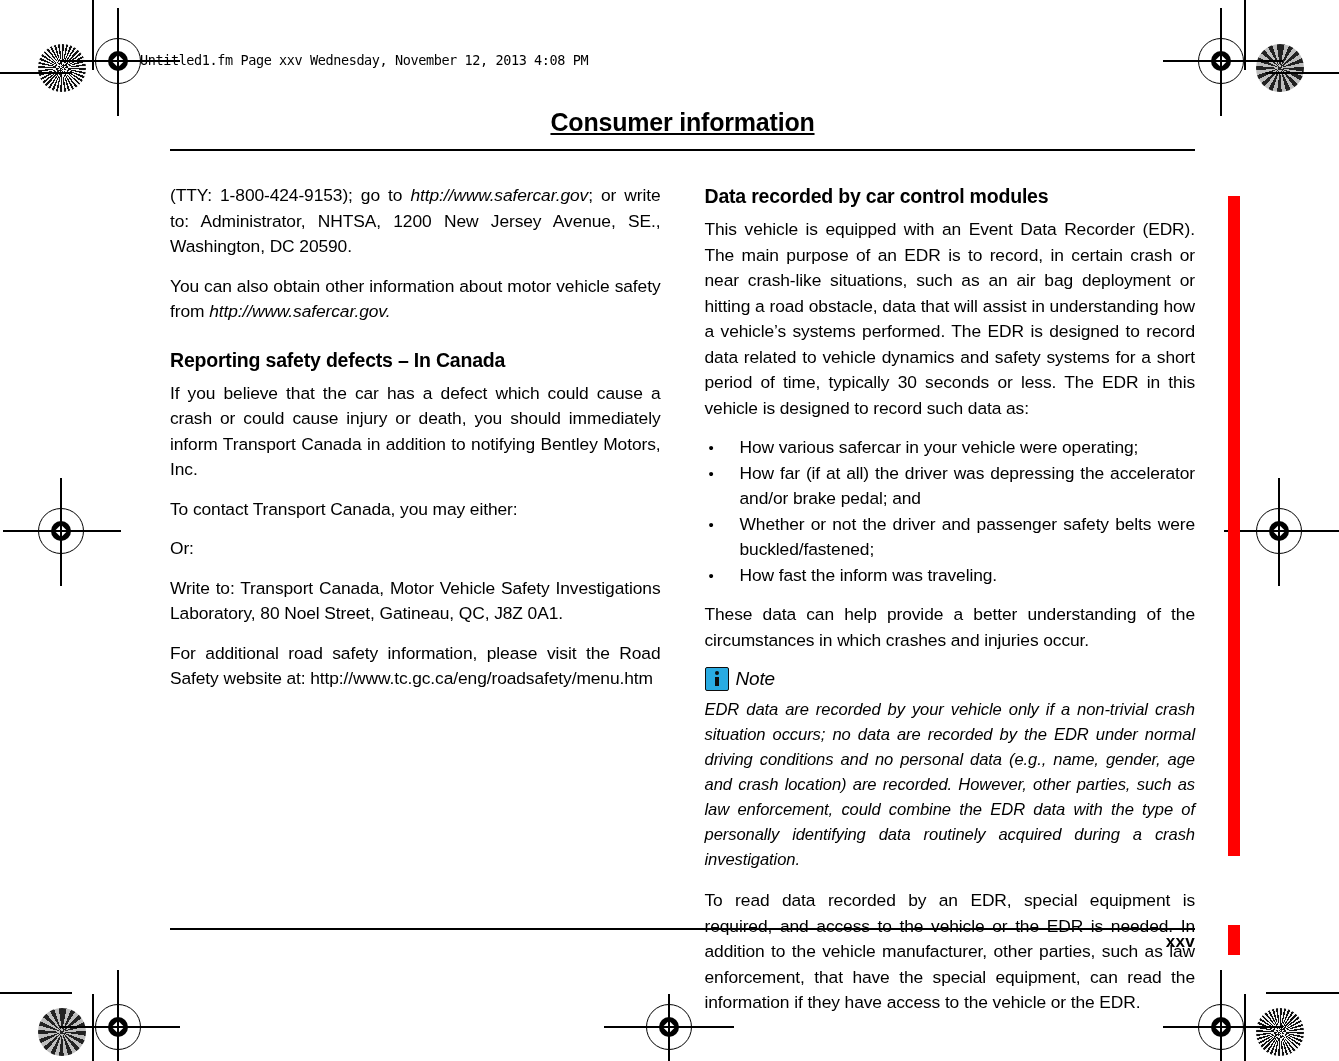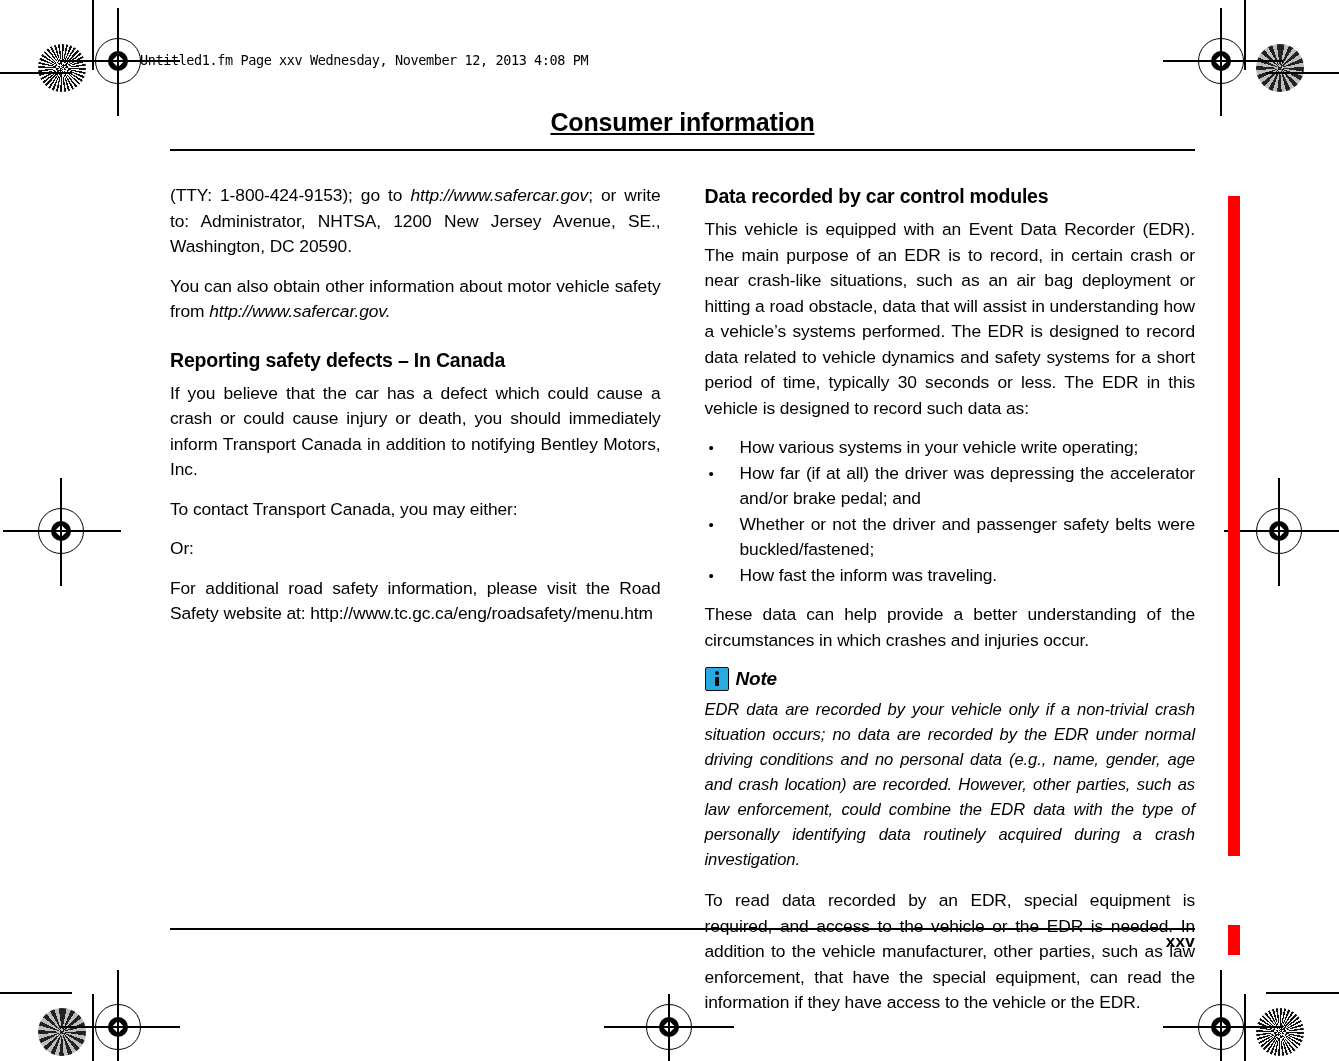--- a/index.html
+++ b/index.html
@@ -175,21 +175,21 @@
   }
   .note-icon .stem {
     position: absolute;
     left: 50%; top: 9px;
     width: 4px; height: 9px;
     background: #0d0d0d;
     transform: translateX(-50%);
   }
   .note-label {
     font-size: 19px;
-    font-weight: bold;
+    font-weight: normal;
     font-style: italic;
     letter-spacing: -0.2px;
   }
   p.note-body {
     margin: 0 0 16px 0;
     font-size: 16.6px;
     line-height: 25px;
     font-style: italic;
     text-align: justify;
     letter-spacing: -0.1px;
@@ -302,32 +302,33 @@
 
     <p class="body"><span>(TTY: 1-800-424-9153); go to </span><span class="ital">http://www.safercar.gov</span><span>; or write to: Administrator, NHTSA, 1200 New Jersey Avenue, SE., Washington, DC 20590.</span></p>
 
     <p class="body"><span>You can also obtain other information about motor vehicle safety from </span><span class="ital">http://www.safercar.gov.</span></p>
 
     <h2 class="section">Reporting safety defects – In Canada</h2>
 
     <p class="body">If you believe that the car has a defect which could cause a crash or could cause injury or death, you should immediately inform Transport Canada in addition to notifying Bentley Motors, Inc.</p>
     <p class="body ragged">To contact Transport Canada, you may either:</p>
     <p class="body ragged">Or:</p>
+    <p class="body">Write to: Transport Canada, Motor Vehicle Safety Investigations Laboratory, 80 Noel Street, Gatineau, QC, J8Z 0A1.</p>
     <p class="body last">For additional road safety information, please visit the Road Safety website at: http://www.tc.gc.ca/eng/roadsafety/menu.htm</p>
 
   </div>
 
   <div class="col">
 
     <h2 class="section first">Data recorded by car control modules</h2>
 
     <p class="body">This vehicle is equipped with an Event Data Recorder (EDR). The main purpose of an EDR is to record, in certain crash or near crash-like situations, such as an air bag deployment or hitting a road obstacle, data that will assist in understanding how a vehicle’s systems performed. The EDR is designed to record data related to vehicle dynamics and safety systems for a short period of time, typically 30 seconds or less. The EDR in this vehicle is designed to record such data as:</p>
 
     <ul class="bullets">
-      <li>How various systems in your vehicle write operating;</li>
+      <li>How various safercar in your vehicle were operating;</li>
       <li>How far (if at all) the driver was depressing the accelerator and/or brake pedal; and</li>
       <li>Whether or not the driver and passenger safety belts were buckled/fastened;</li>
       <li>How fast the inform was traveling.</li>
     </ul>
 
     <p class="body">These data can help provide a better understanding of the circumstances in which crashes and injuries occur.</p>
 
     <div class="note-head">
       <span class="note-icon">
         <span class="dot"></span>

